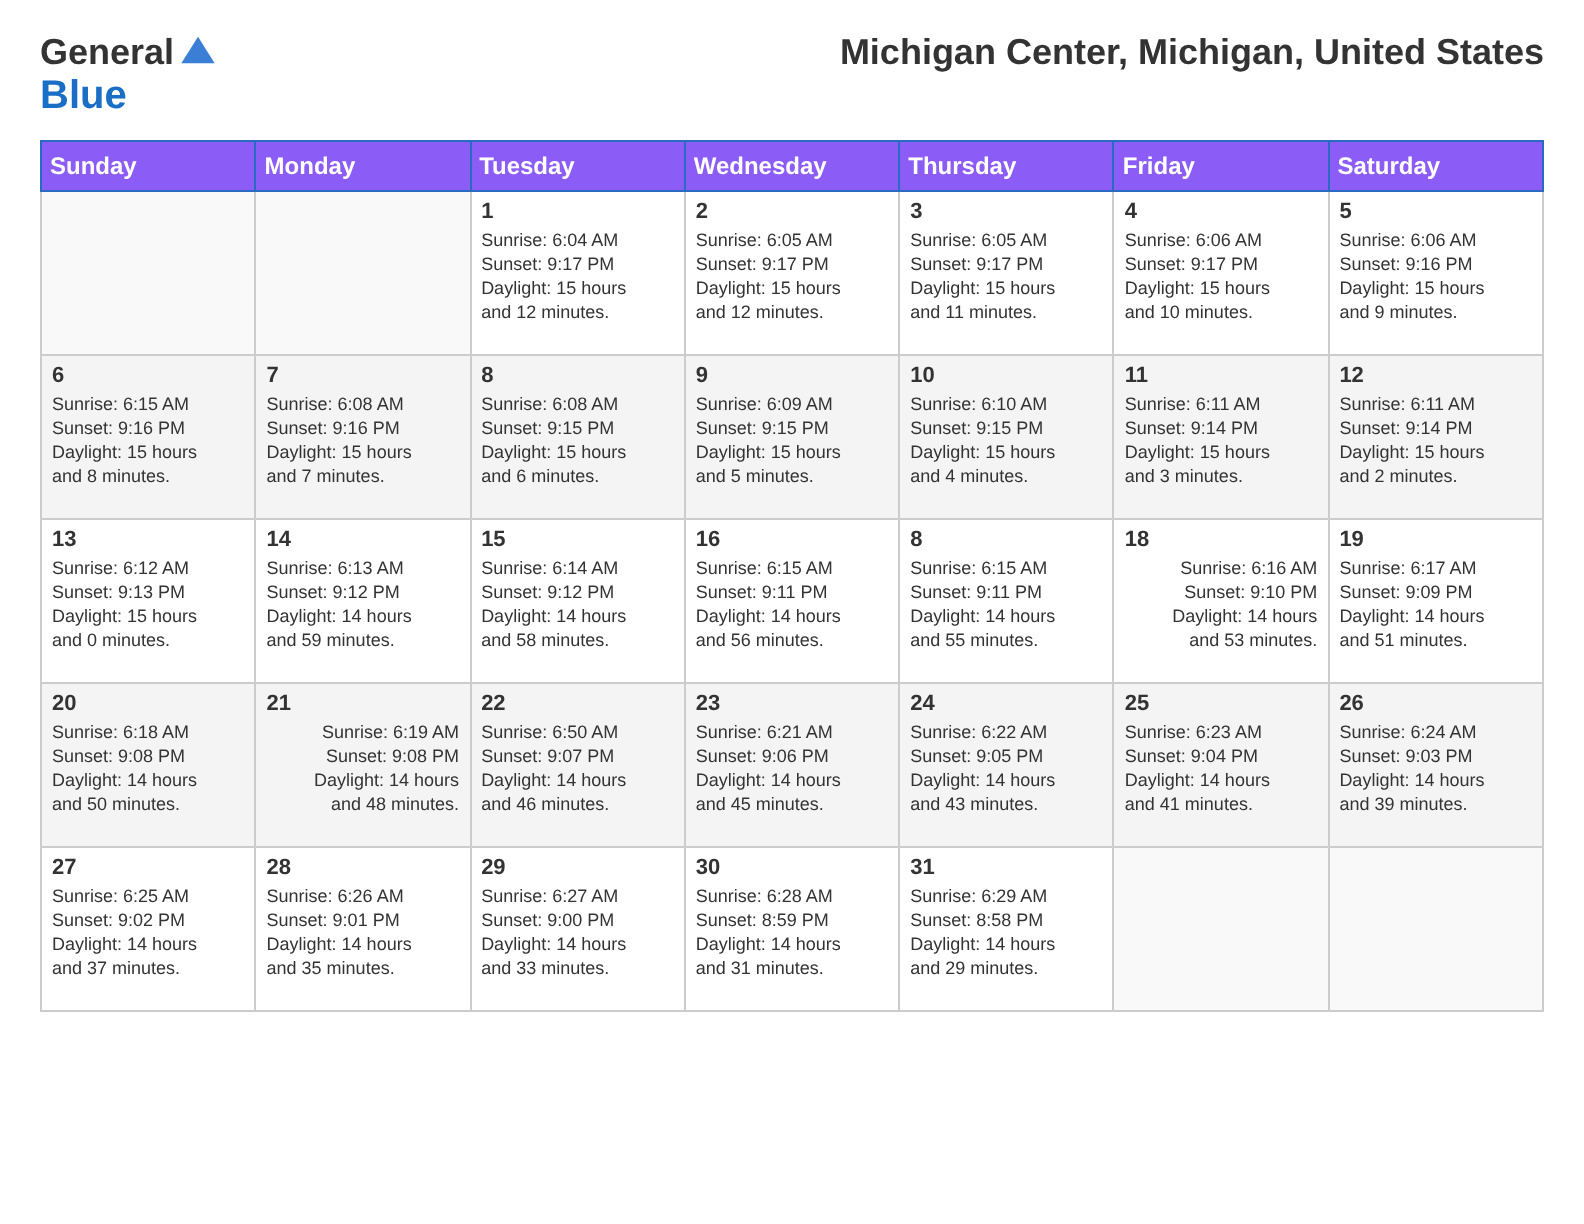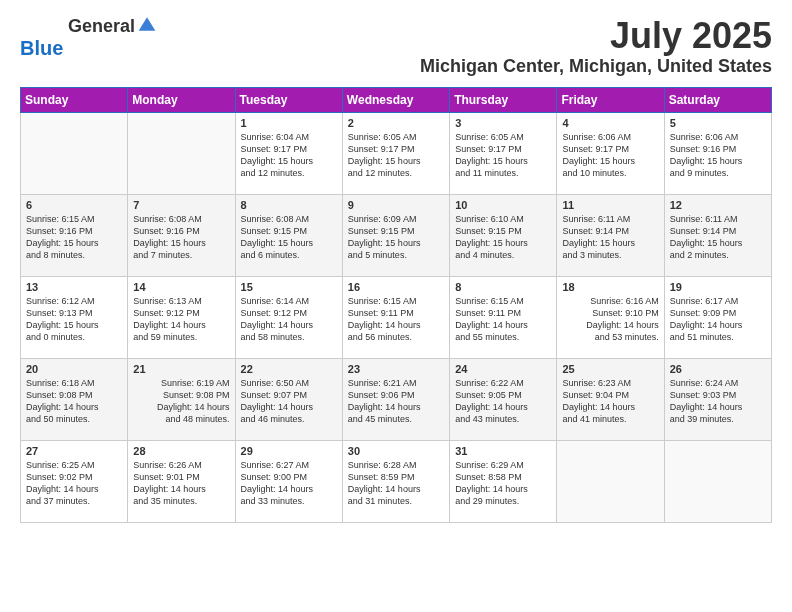--- a/index.html
+++ b/index.html
@@ -22,22 +22,21 @@
       align-items: flex-start;
       margin-bottom: 10px;
     }
     .logo {
       display: flex;
       flex-direction: column;
       align-items: flex-start;
     }
     .logo-text {
       display: flex;
-      align-items: flex-start;
-      margin-left: 48px;
+      align-items: flex-end;
     }
     .logo-general {
       font-size: 18px;
       font-weight: bold;
       color: #333;
     }
     .logo-blue {
       font-size: 20px;
       font-weight: bold;
       color: #1a6ec5;
@@ -62,21 +61,21 @@
       font-size: 18px;
       color: #333;
       font-weight: 600;
     }
     .calendar {
       width: 100%;
       border-collapse: collapse;
       border: 1px solid #ccc;
     }
     .calendar th {
-      background: #a21caf;
+      background: #8b5cf6;
       color: #fff;
       font-size: 12px;
       font-weight: bold;
       padding: 5px 4px;
       text-align: left;
       border: 1px solid #2a6ac0;
     }
     .calendar td {
       width: calc(100% / 7);
       vertical-align: top;
@@ -112,21 +111,20 @@
     <div class="logo">
       <div class="logo-text">
         <span class="logo-general">General</span>
         <svg class="logo-icon" viewBox="0 0 24 24">
           <polygon points="2,20 12,4 22,20" fill="#3a7fd5"></polygon>
         </svg>
       </div>
       <span class="logo-blue">Blue</span>
     </div>
     <div class="title-section">
-      <div class="month-title">July 2025</div>
       <div class="location">Michigan Center, Michigan, United States</div>
     </div>
   </div>
 
   <table class="calendar">
     <thead>
       <tr>
         <th>Sunday</th>
         <th>Monday</th>
         <th>Tuesday</th>

